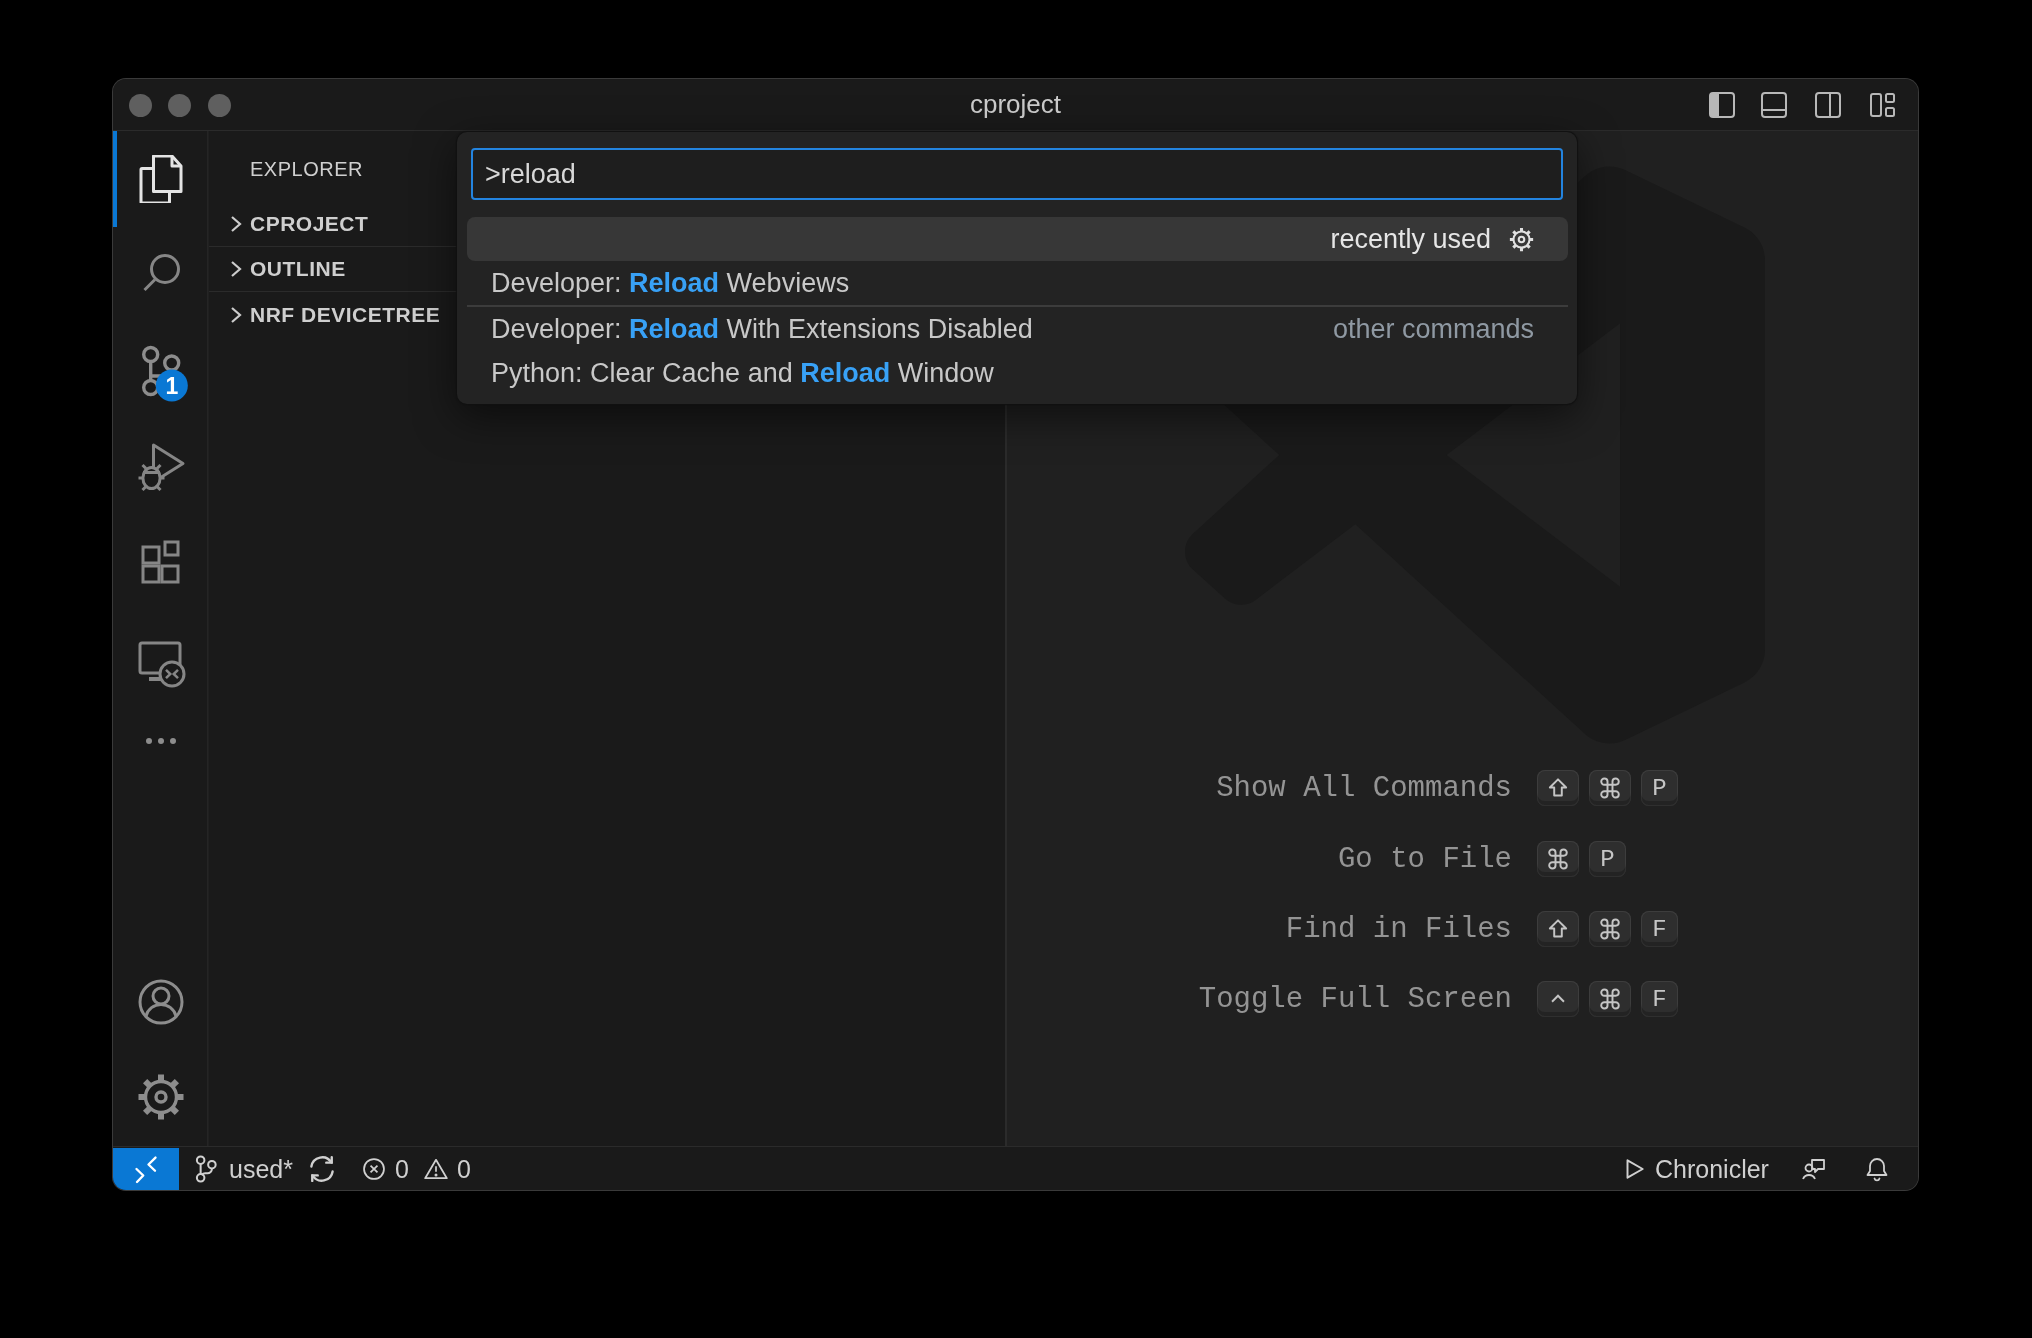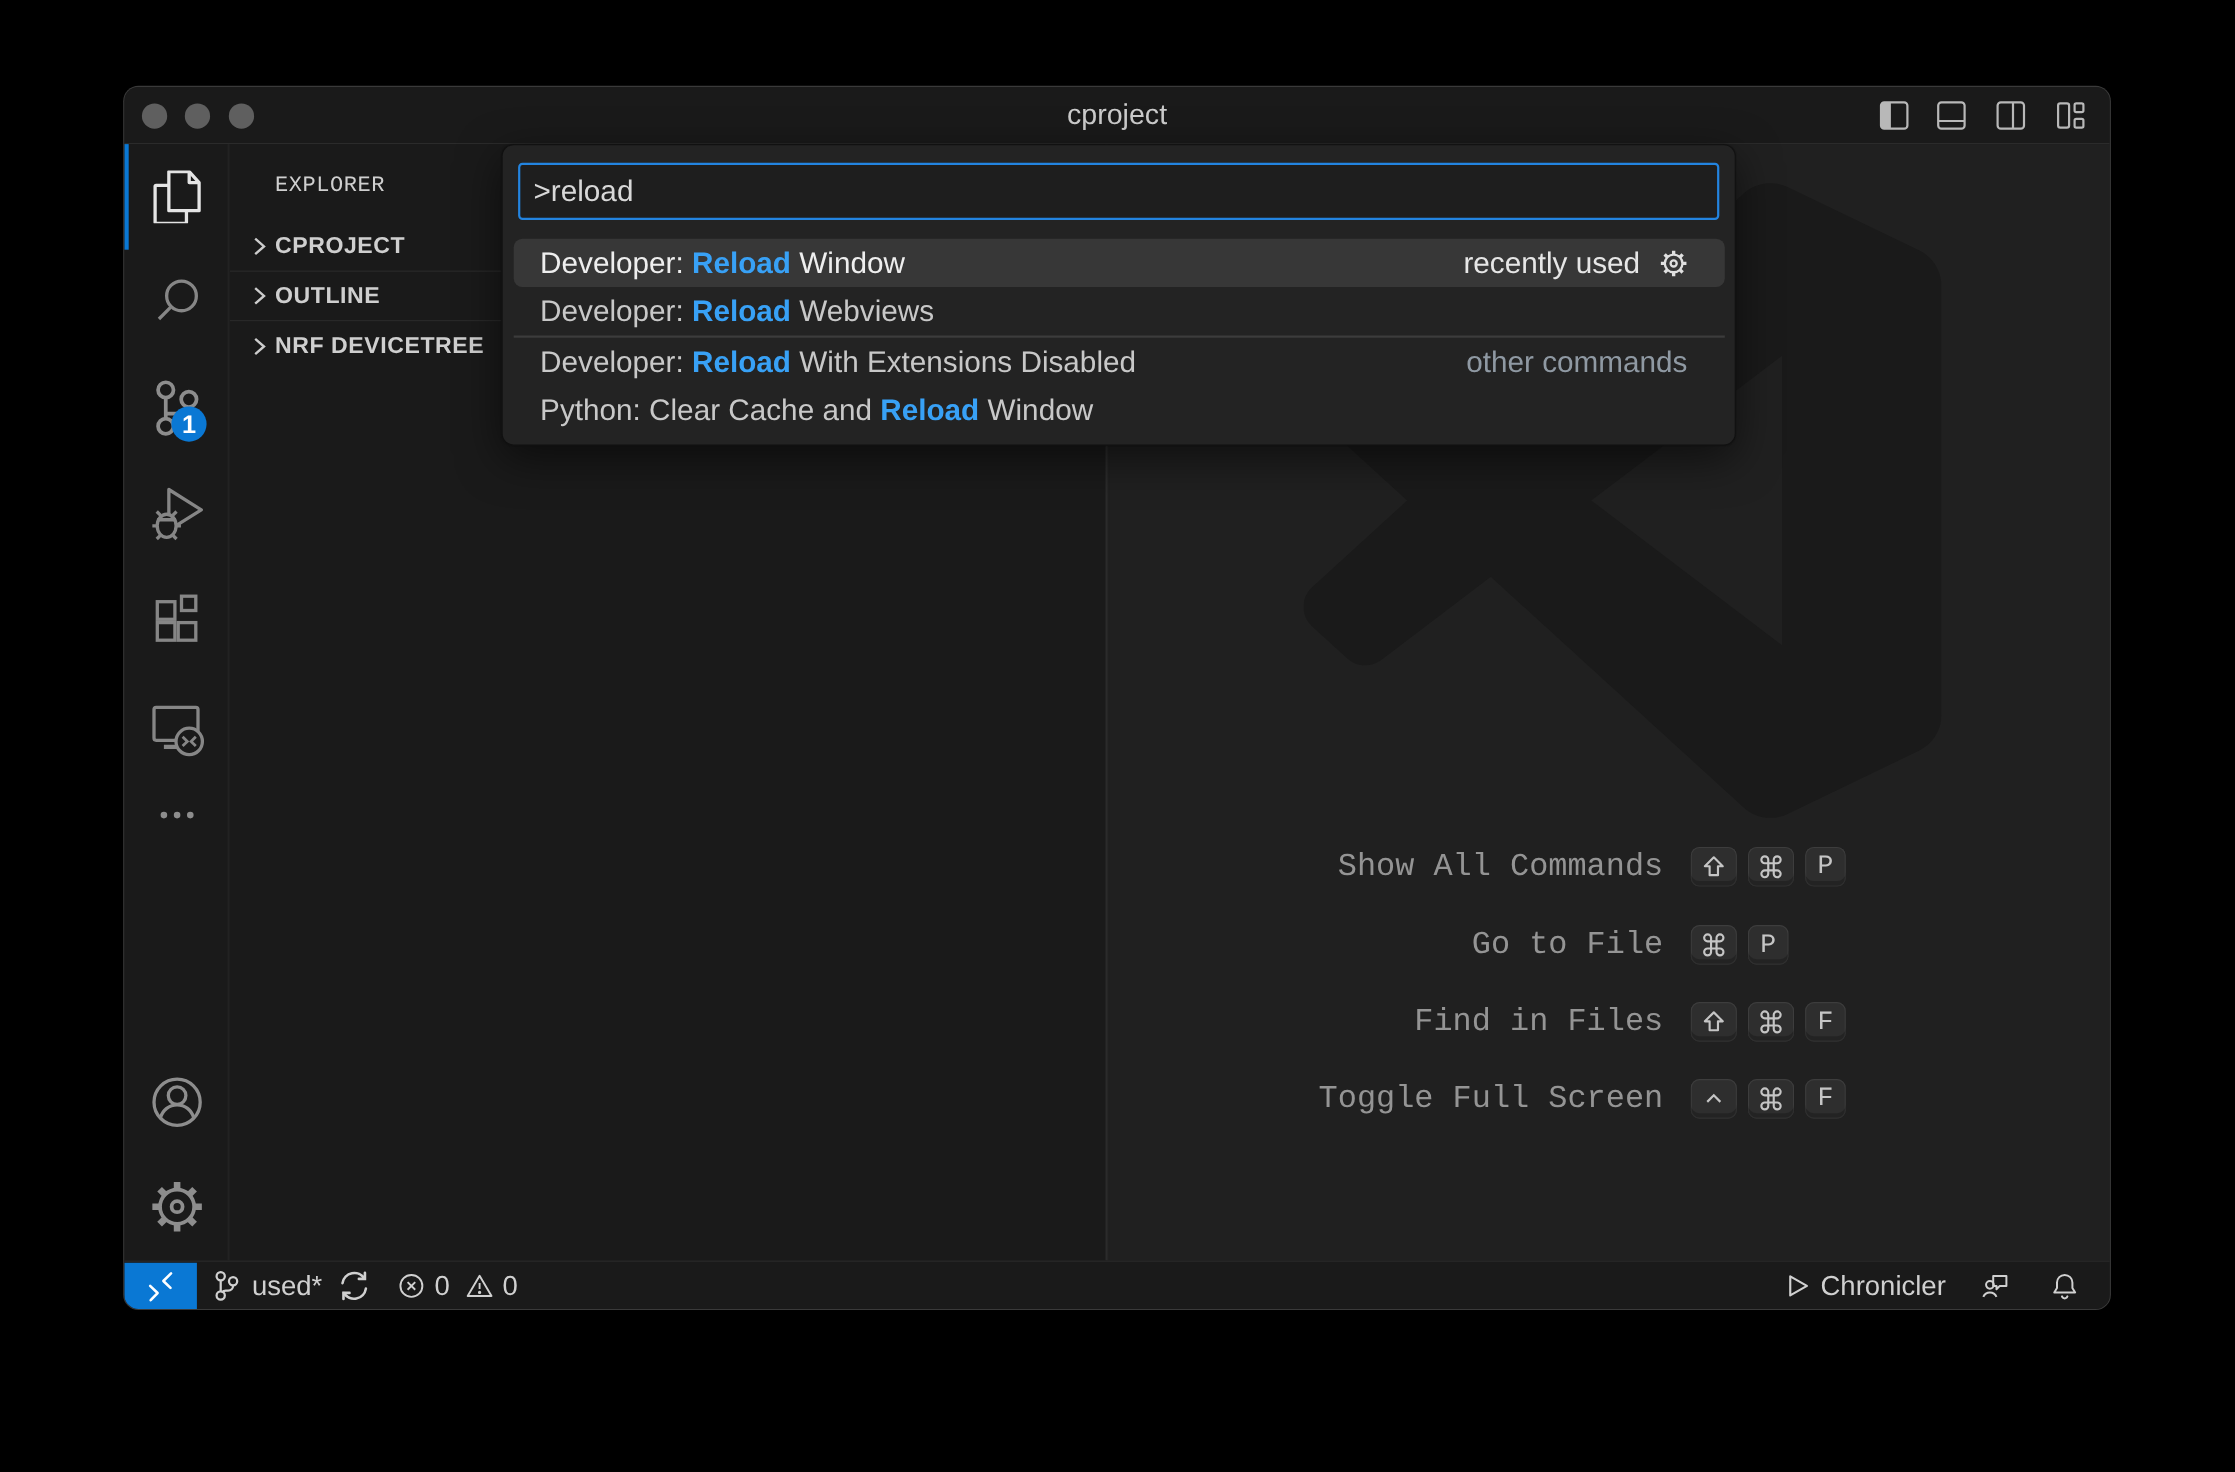--- a/index.html
+++ b/index.html
@@ -173,21 +173,21 @@
         <line x1="44" y1="28" x2="50.5" y2="28"></line>
         <line x1="12.1" y1="12.1" x2="16.7" y2="16.7"></line>
         <line x1="39.3" y1="39.3" x2="43.9" y2="43.9"></line>
         <line x1="12.1" y1="43.9" x2="16.7" y2="39.3"></line>
         <line x1="39.3" y1="16.7" x2="43.9" y2="12.1"></line>
       </g>
     </svg>
   </div>
 
   <div id="sidebar"></div>
-  <div class="sbhead" style="left:137px; top:79px; font-weight:normal; font-size:20px; letter-spacing:0.5px;font-family:Liberation Mono, monospace;">EXPLORER</div>
+  <div class="sbhead" style="left:137px; top:79px; font-weight:normal; font-size:20px; letter-spacing:0.5px;">EXPLORER</div>
   <svg class="abs" style="left:112px; top:134px;" width="22" height="22" viewBox="0 0 22 22" fill="none" stroke="#cccccc" stroke-width="2.2">
       <path d="M7 4 L15 11 L7 18"></path>
     </svg>
   <div class="sbhead" style="left:137px; top:133px; letter-spacing:0.5px;">CPROJECT</div>
   <div class="sbsep" style="left:96px; width:798px; top:167px;"></div>
   <svg class="abs" style="left:112px; top:179px;" width="22" height="22" viewBox="0 0 22 22" fill="none" stroke="#cccccc" stroke-width="2.2">
       <path d="M7 4 L15 11 L7 18"></path>
     </svg>
   <div class="sbhead" style="left:137px; top:178px; letter-spacing:0.5px;">OUTLINE</div>
   <div class="sbsep" style="left:96px; width:798px; top:212px;"></div>
@@ -316,21 +316,20 @@
       <svg width="28" height="28" viewBox="0 0 28 28" fill="none" stroke="#d0d0d0" stroke-width="1.8" stroke-linecap="round">
         <path d="M14 4 a7 7 0 0 1 7 7 v5 l2.5 4 H4.5 L7 16 v-5 a7 7 0 0 1 7 -7 Z" stroke-linejoin="round"></path>
         <path d="M11.5 23.5 a2.6 2.6 0 0 0 5 0"></path>
       </svg>
     </div>
   </div>
 
   <div id="palette">
     <div id="pinput">&gt;reload</div>
     <div class="prow" style="top:85px; background:#373737; border-radius:8px; color:#eeeeee;">
-      <span class="cmd">Developer: <span class="hl">Reload</span> Window</span>
       <span style="position:absolute; right:77px; color:#e6e6e6;">recently used</span>
       <svg class="abs" style="right:31px; top:7px;" width="31" height="31" viewBox="0 0 56 56" fill="none" stroke="#e0e0e0" stroke-width="3.8">
         <circle cx="28" cy="28" r="14.5"></circle>
         <circle cx="28" cy="28" r="5"></circle>
         <g stroke-width="5.5">
           <line x1="28" y1="7" x2="28" y2="13"></line>
           <line x1="28" y1="43" x2="28" y2="49"></line>
           <line x1="7" y1="28" x2="13" y2="28"></line>
           <line x1="43" y1="28" x2="49" y2="28"></line>
           <line x1="13.2" y1="13.2" x2="17.4" y2="17.4"></line>

